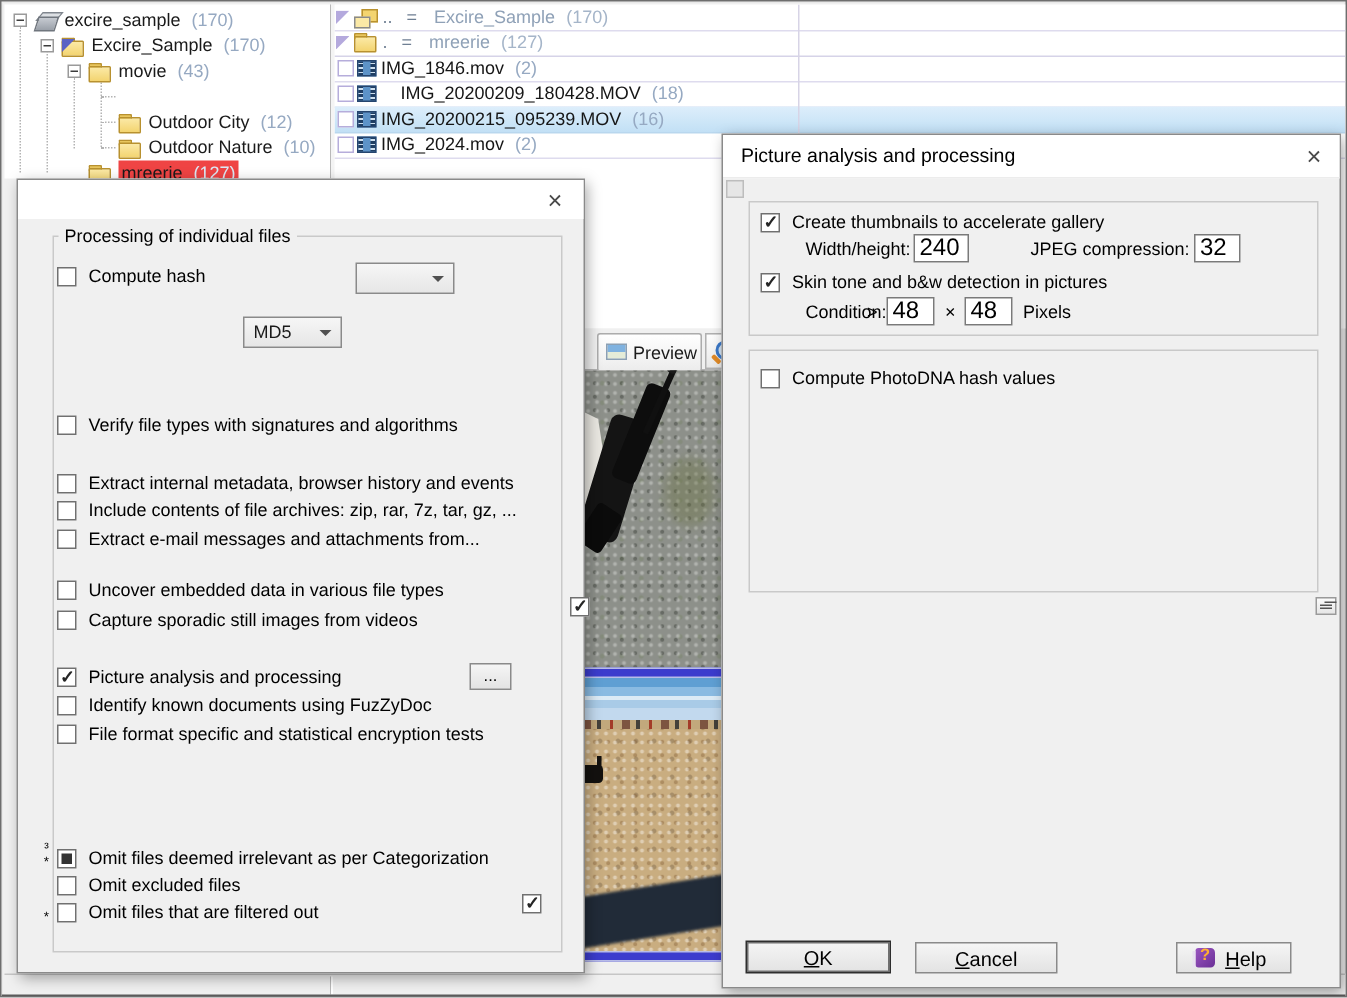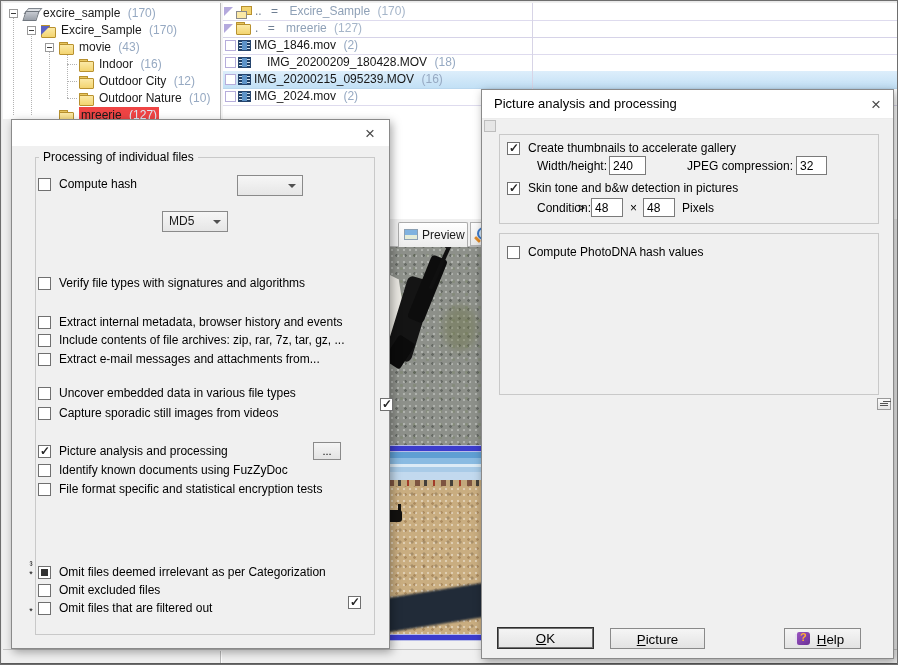--- a/index.html
+++ b/index.html
@@ -91,21 +91,21 @@
   .groupbox{position:absolute;border:1px solid #c9c9c9;box-sizing:border-box;}
   .grouplabel{position:absolute;background:#f0f0f0;padding:0 4px;color:#000;}
   .cb{position:absolute;width:13px;height:13px;background:#fff;border:1px solid #707070;box-sizing:border-box;}
   .cb[data-state="checked"]::after{content:"✓";position:absolute;left:1px;top:-2px;font-size:12px;font-weight:bold;color:#262626;}
   .cb[data-state="indeterminate"]::after{content:"";position:absolute;left:2px;top:2px;width:7px;height:7px;background:#333;}
   .olabel{position:absolute;height:15px;line-height:15px;white-space:nowrap;color:#000;}
   .marker{position:absolute;font-size:9px;line-height:8px;color:#000;text-align:center;width:10px;}
   .combo{position:absolute;height:21px;background:linear-gradient(#f6f6f6,#e6e6e6);border:1px solid #8a8a8a;box-sizing:border-box;line-height:19px;padding-left:6px;}
   .combo .arr{position:absolute;right:6px;top:8px;width:0;height:0;border-left:4px solid transparent;border-right:4px solid transparent;border-top:4px solid #505050;}
   .pushbtn{position:absolute;background:linear-gradient(#f5f5f5,#e3e3e3);border:1px solid #8a8a8a;box-sizing:border-box;text-align:center;color:#000;}
-  .field{position:absolute;border:1px solid #7a7a7a;background:#fff;font-family:"Liberation Sans",sans-serif;font-size:12px;padding:0 3px;box-sizing:border-box;}
+  .field{position:absolute;border:1px solid #7a7a7a;background:#fff;font-family:"Liberation Sans",sans-serif;font-size:16px;padding:0 3px;box-sizing:border-box;}
   .btn-label{display:block;width:100%;line-height:19px;}
   .btn-label::first-letter{text-decoration:underline;}
   .minibtn{position:absolute;background:linear-gradient(#fbfbfb,#e6e6e6);border:1px solid #9a9a9a;box-sizing:border-box;}
   .minibtn i{position:absolute;left:2px;top:4px;width:8px;height:1px;background:#555;box-shadow:0 2px 0 #555,3px -2px 0 #555;}
   .helpicon{position:absolute;left:12px;top:3px;width:13px;height:13px;background:linear-gradient(135deg,#9a55c0,#6a2f96);border-radius:2px 3px 3px 2px;}
   .helpicon::before{content:"?";position:absolute;left:3px;top:-1px;font-size:11px;font-weight:bold;color:#ffb030;}
   .helpicon::after{content:"";position:absolute;left:-2px;top:2px;width:2px;height:11px;background:#e8e0f0;}
 
   
   #statusbar{position:absolute;left:2px;top:648px;width:894px;height:14px;background:#f0f0f0;border-top:1px solid #c6c6c6;}
@@ -143,25 +143,20 @@
           <span class="ovl"></span>
         </span>
       <span class="lbl" style="margin-left:58px;">Excire_Sample</span>
       <span class="count">(170)</span>
     </div>
     <div class="trow" style="left:0;top:36px;">
       <span class="expander" style="left:42px;"></span>
       <span class="folder" style="position:absolute;left:56px;top:3px;"></span>
       <span class="lbl" style="margin-left:76px;">movie</span>
       <span class="count">(43)</span>
-    </div>
-    <div class="trow" style="left:0;top:53px;">
-      <span class="folder" style="position:absolute;left:76px;top:3px;"></span>
-      <span class="lbl" style="margin-left:96px;">Indoor</span>
-      <span class="count">(16)</span>
     </div>
     <div class="trow" style="left:0;top:70px;">
       <span class="folder" style="position:absolute;left:76px;top:3px;"></span>
       <span class="lbl" style="margin-left:96px;">Outdoor City</span>
       <span class="count">(12)</span>
     </div>
     <div class="trow" style="left:0;top:87px;">
       <span class="folder" style="position:absolute;left:76px;top:3px;"></span>
       <span class="lbl" style="margin-left:96px;">Outdoor Nature</span>
       <span class="count">(10)</span>
@@ -340,21 +335,21 @@
     <span class="olabel" style="left:46px;top:155px;">Compute PhotoDNA hash values</span>
 
     <div class="minibtn" style="left:395px;top:308px;width:14px;height:12px;">
         <i></i>
       </div>
 
     <button class="pushbtn" style="left:15px;top:537px;width:97px;height:22px;border:1px solid #2e2e2e;box-shadow:inset 0 0 0 1px #707070;">
       <span class="btn-label">OK</span>
     </button>
     <button class="pushbtn" style="left:128px;top:538px;width:95px;height:21px;">
-      <span class="btn-label">Picture</span>
+      <span class="btn-label">Cancel</span>
     </button>
     <button class="pushbtn" style="left:302px;top:538px;width:77px;height:21px;">
       <span class="helpicon"></span>
       <span class="btn-label" style="padding-left:16px;box-sizing:border-box;">Help</span>
     </button>
   </div>
 
   <div id="statusbar">
     <span class="vdiv"></span>
   </div>

